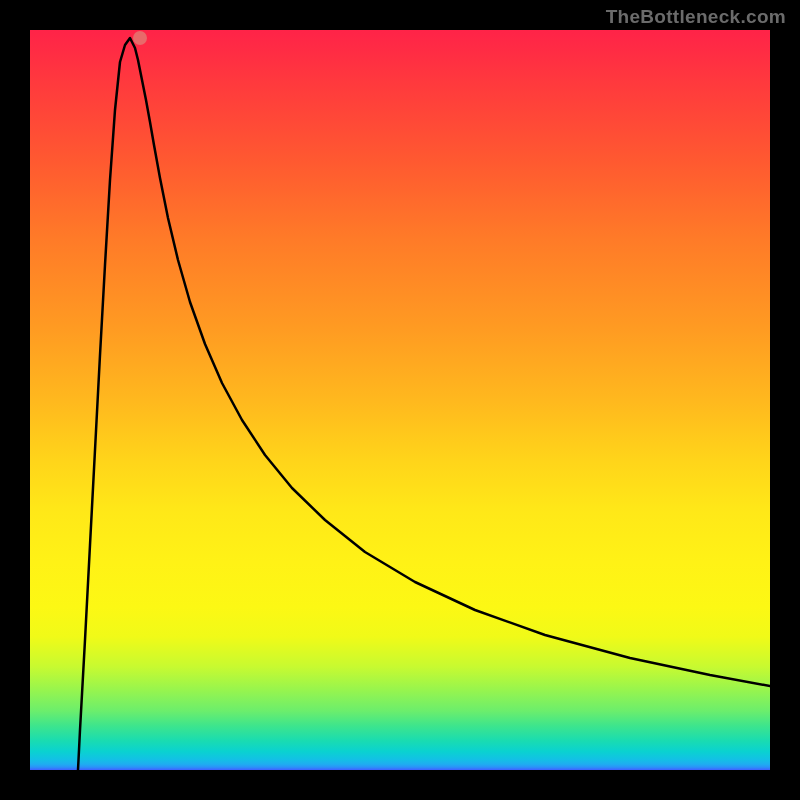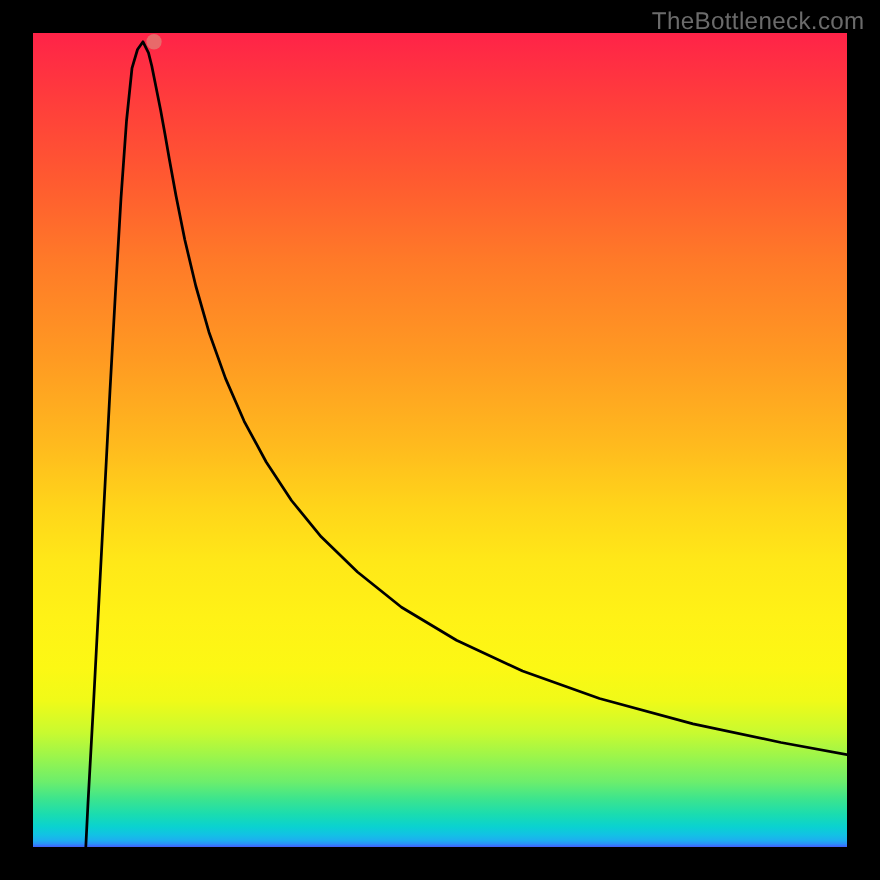--- a/index.html
+++ b/index.html
@@ -56,23 +56,23 @@
       position: absolute;
       top: 0;
       left: 0;
       width: 100%;
       height: 100%;
     }
     .watermark {
       position: absolute;
       top: 6px;
       right: 14px;
-      font-size: 22px;
+      font-size: 19px;
       color: #6b6b6b;
-      font-weight: 400;
+      font-weight: 700;
       letter-spacing: 0.3px;
       z-index: 10;
     }
   </style>
 </head>
 <body>
 
 <div class="watermark">TheBottleneck.com</div>
 
 <div class="chart-container">

